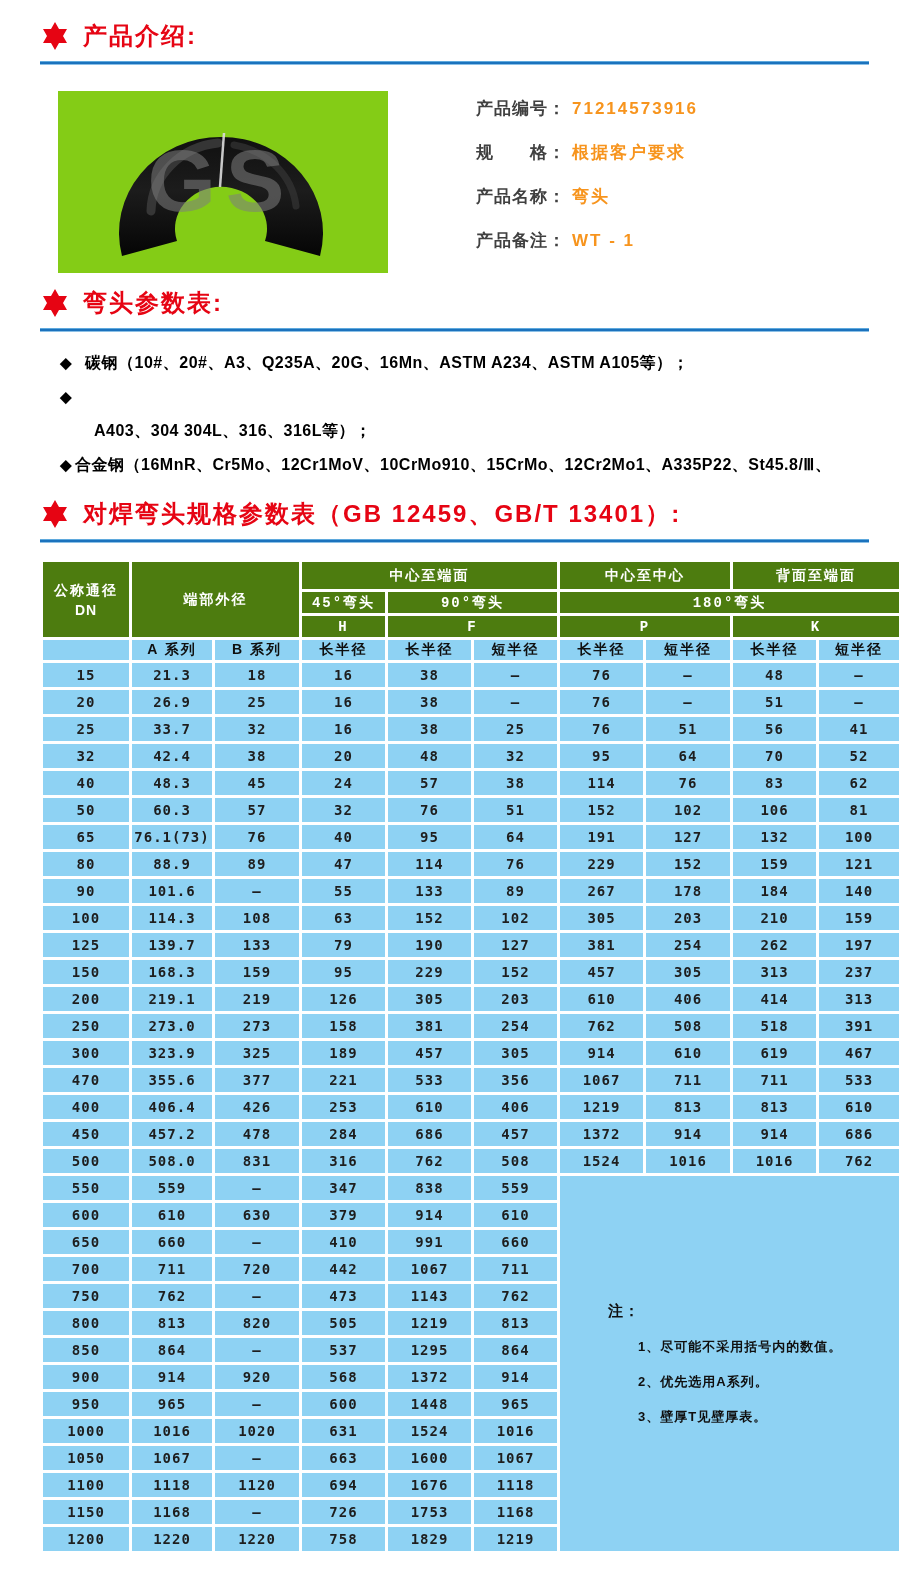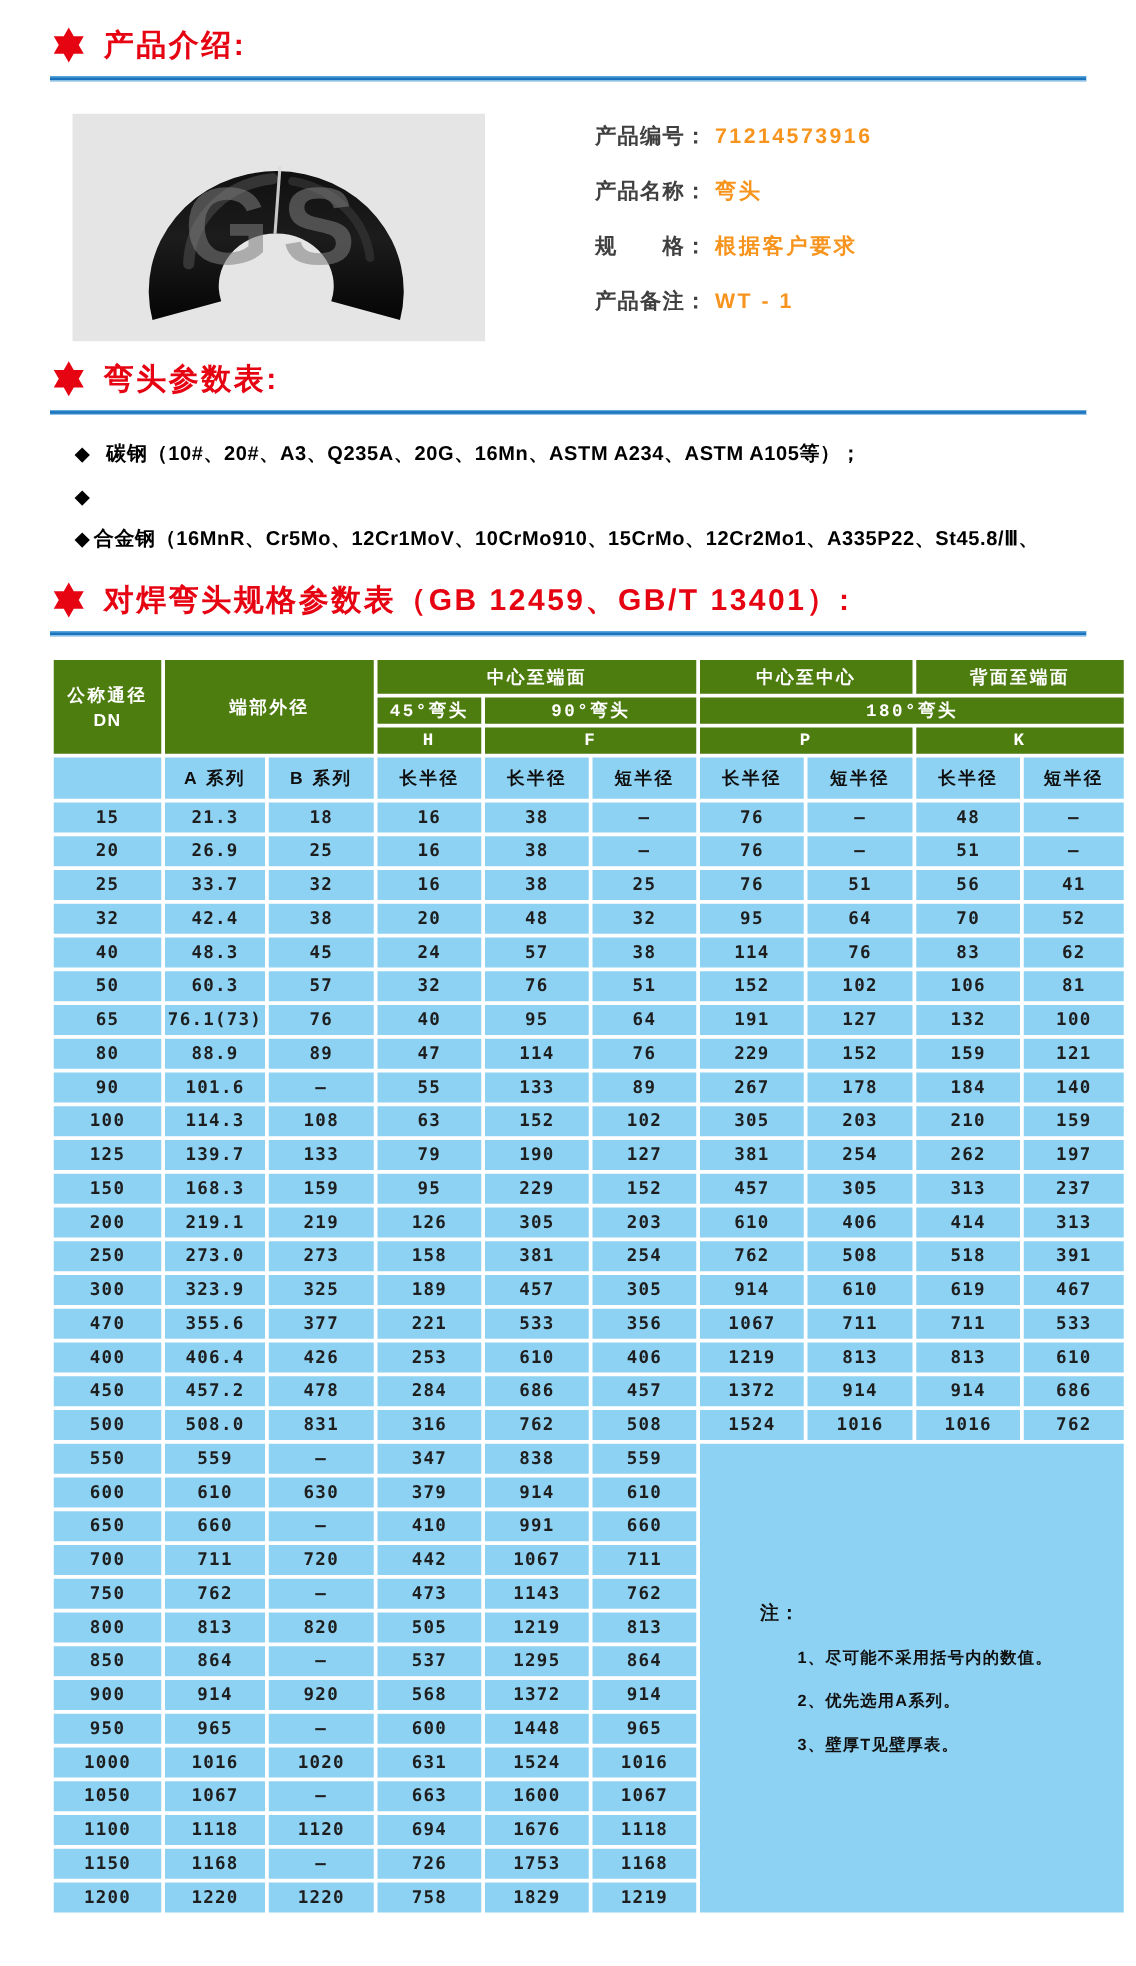--- a/index.html
+++ b/index.html
@@ -11,21 +11,21 @@
   .pad { padding-left:40px; padding-right:40px; }
 
   
   .sec-head { display:flex; align-items:center; gap:13px; }
   .sec-head .star-icon svg { display:block; }
   .sec-title { font-size:24px; font-weight:bold; color:#e60413; letter-spacing:2px; }
   .rule { height:4px; margin-top:9px; background:#1b72bd; border-top:1px solid #5fa9dd; border-bottom:1px solid #8cc0e6; }
 
   
   .product { display:flex; padding:26px 40px 4px 58px; }
-  .photo-wrap { width:330px; height:182px; background:#e5e5e5; }
+  .photo-wrap { width:330px; height:182px; background:#84cc16; }
   .photo-wrap svg { display:block; }
   .info { margin-left:88px; padding-top:6px; }
   .info-row { display:flex; align-items:baseline; height:44px; font-weight:bold; }
   .info-label { font-size:17px; color:#404040; letter-spacing:1px; white-space:pre; }
   .info-value { font-size:17px; color:#f7941d; letter-spacing:2px; margin-left:6px; }
 
   
   .materials { padding:14px 40px 0 60px; }
   .mat-line { display:flex; align-items:center; height:34px; font-size:16px; font-weight:bold; color:#000; letter-spacing:0.5px; }
   .bullet { font-size:15px; margin-right:13px; }
@@ -39,21 +39,21 @@
   thead th {
     background:#4d7c0f; color:#ffffff; font-weight:bold; font-size:14px;
     text-align:center; letter-spacing:2px; padding:0;
   }
   tr.r1 th { height:27px; }
   tr.r2 th, tr.r3 th { height:21px;font-family:Liberation Mono, monospace; }
   th.dn-cell div { line-height:20px; letter-spacing:2px; }
   th.dn-cell .dn-sub { letter-spacing:1px; }
   tr.sub td {
     background:#8ed2f3; color:#0f0f0f; font-weight:bold; font-size:14px;
-    text-align:center; height:33px; letter-spacing:2px;
+    text-align:center; height:20px; letter-spacing:2px;
   }
   tbody td {
     background:#8ed2f3; color:#1e1e1e; font-weight:bold; font-size:14px;
     text-align:center; height:24px; letter-spacing:1px;
     font-family:"DejaVu Sans Mono","Liberation Sans",monospace;
   }
   tbody td.note-cell {
     text-align:left; vertical-align:middle; padding-left:48px;
     font-family:"Liberation Sans",sans-serif; letter-spacing:1px;
   }
@@ -95,26 +95,26 @@
 
       <text x="163" y="120" text-anchor="middle" font-family="Liberation Sans, sans-serif" font-size="88" font-weight="bold" letter-spacing="10" fill="#7e7e7e" opacity="0.55">GS</text>
     </svg>
   </div>
   <div class="info">
     <div class="info-row">
       <span class="info-label">产品编号：</span>
       <span class="info-value">71214573916</span>
     </div>
     <div class="info-row">
+      <span class="info-label">规　　格：</span>
+      <span class="info-value">根据客户要求</span>
+    </div>
+    <div class="info-row">
       <span class="info-label">产品名称：</span>
       <span class="info-value">弯头</span>
-    </div>
-    <div class="info-row">
-      <span class="info-label">规　　格：</span>
-      <span class="info-value">根据客户要求</span>
     </div>
     <div class="info-row">
       <span class="info-label">产品备注：</span>
       <span class="info-value">WT - 1</span>
     </div>
   </div>
 </div>
 
 <div class="pad" style="padding-top:10px;">
   <div class="sec-head">
@@ -129,20 +129,21 @@
 </div>
 
 <div class="materials">
   <div class="mat-line">
     <span class="bullet">◆</span>
     <span>碳钢（10#、20#、A3、Q235A、20G、16Mn、ASTM A234、ASTM A105等）；</span>
   </div>
   <div class="mat-line">
     <span class="bullet">◆</span>
   </div>
+  <div class="mat-line cont">A403、304 304L、316、316L等）；</div>
   <div class="mat-line">
     <span class="bullet tight">◆</span>
     <span>合金钢（16MnR、Cr5Mo、12Cr1MoV、10CrMo910、15CrMo、12Cr2Mo1、A335P22、St45.8/Ⅲ、</span>
   </div>
 </div>
 
 <div class="pad" style="padding-top:16px;">
   <div class="sec-head">
     <span class="star-icon">
       <svg width="30" height="30" viewBox="0 0 30 30">

